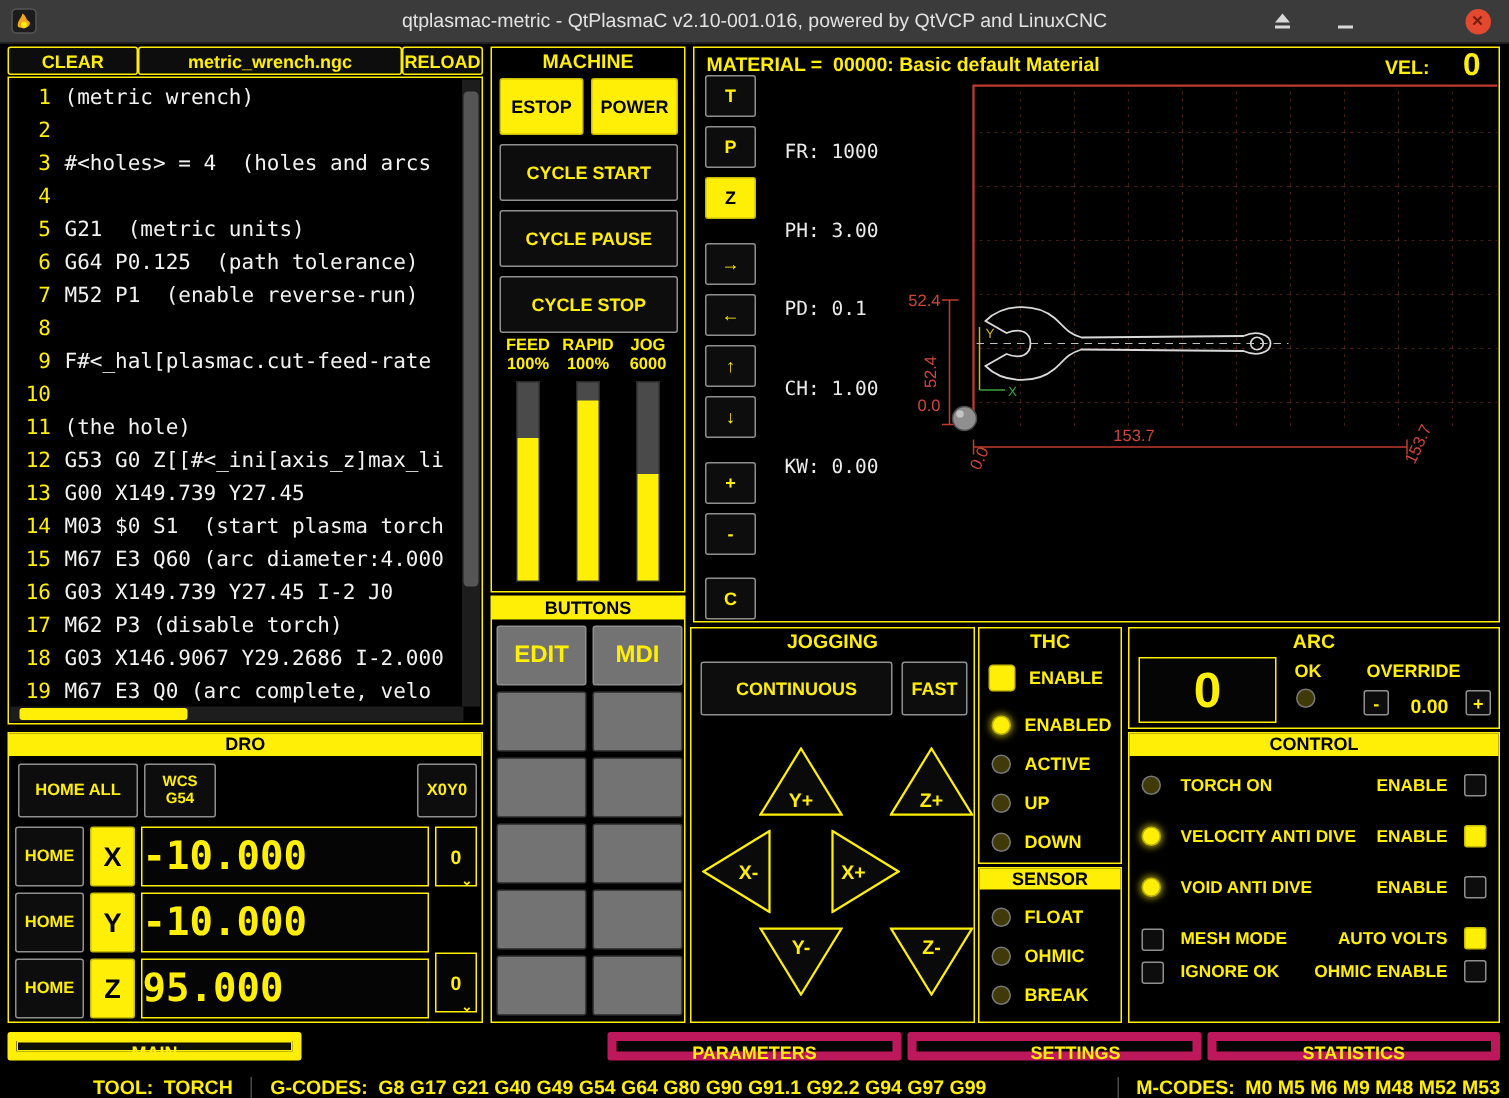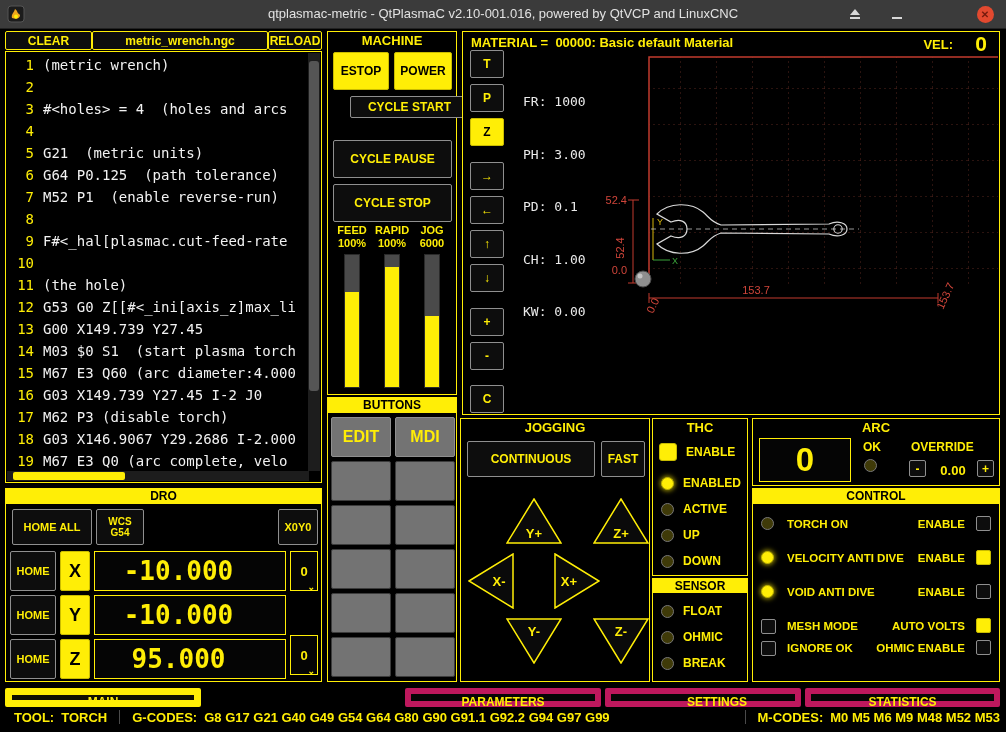--- a/index.html
+++ b/index.html
@@ -26,21 +26,21 @@
   .btn.ybord{border-color:#ffee06;}
   .btn.small{font-size:11px;}
   
   .gcode-wrap{font-family:"DejaVu Sans Mono",monospace;}
   .gline{height:22px;line-height:22px;white-space:pre;font-size:14px;overflow:hidden;}
   .gnum{display:inline-block;width:26px;text-align:right;color:#ffee06;margin-right:9px;}
   .gtxt{color:#f2f2f2;}
   .sb-track{background:#1d1d1d;position:absolute;}
   
   .dro-val{border:1px solid #ffee06;font-family:"DejaVu Sans Mono",monospace;font-weight:bold;
-           font-size:26px;text-align:center;padding-right:23px;line-height:38px;color:#ffee06;background:#050505;}
+           font-size:26px;text-align:left;padding-right:23px;line-height:38px;color:#ffee06;background:#050505;}
   .axis-btn{background:#ffee06;color:#000;font-size:18px;font-weight:bold;display:flex;align-items:center;justify-content:center;border:1px solid #cabc00;border-radius:2px;}
   .spin{border:1px solid #ffee06;position:relative;font-size:13px;font-weight:bold;color:#ffee06;
         display:flex;align-items:center;justify-content:center;background:#050505;}
   .spin .chev{position:absolute;right:2px;bottom:-2px;font-size:9px;color:#ffee06;}
   
   .slider-bank{position:absolute;left:4px;right:4px;top:192px;display:flex;justify-content:space-between;}
   .slider-col{width:40px;display:flex;flex-direction:column;align-items:center;}
   .slider-label,.slider-value{font-size:11px;font-weight:bold;color:#ffee06;line-height:13px;}
   .slider-track{width:14px;height:132px;background:#4a4a4a;margin-top:4px;position:relative;border:1px solid #2a2a2a;}
   .slider-fill{position:absolute;left:0;right:0;bottom:0;background:#ffee06;}
@@ -66,22 +66,22 @@
   .ctl-rlabel{position:absolute;right:28px;top:3px;white-space:nowrap;}
   .ctl-chk{position:absolute;right:2px;top:1px;}
   
   .jog{position:absolute;}
   .jog svg polygon{fill:#0a0a0a;stroke:#ffee06;stroke-width:1.5;}
   .jog svg text{fill:#ffee06;font-size:13px;font-weight:bold;text-anchor:middle;font-family:"Liberation Sans",sans-serif;}
   
   .tab{position:absolute;top:688px;height:19px;line-height:17px;text-align:center;font-size:12px;font-weight:bold;
        color:#ffee06;background:#060606;border:6px solid #be185d;box-sizing:border-box;border-radius:2px;}
   .tab.active{border-color:#ffee06;box-shadow:inset 0 0 0 1px #ffee06;background:#101000;}
-  .statusbar{position:absolute;left:0;right:0;top:710px;height:22px;display:flex;align-items:flex-start;
-             font-size:13px;font-weight:bold;color:#ffee06;background:#000;}
+  .statusbar{position:absolute;left:0;right:0;top:710px;height:22px;display:flex;align-items:flex-end;
+             font-size:13px;font-weight:bold;color:#ffee06;background:#000;padding-left:48px;}
   .sb-sec{display:flex;gap:7px;padding:0 12px;white-space:nowrap;}
   .sb-div{width:1px;height:14px;background:#4a4a4a;}
   
   .stats{position:absolute;left:60px;top:26px;font-family:"DejaVu Sans Mono",monospace;
          font-size:13px;line-height:17.5px;color:#eaeaea;white-space:pre;}
   .mat-label{position:absolute;left:8px;top:3px;font-size:13px;font-weight:bold;color:#ffee06;white-space:pre;}
   .vel-label{position:absolute;right:46px;top:5px;font-size:13px;font-weight:bold;color:#ffee06;}
   .vel-value{position:absolute;right:12px;top:0px;font-size:21px;font-weight:bold;color:#ffee06;}
   svg text{font-family:"Liberation Sans",sans-serif;}
 </style>
@@ -177,21 +177,21 @@
     <div class="abs dro-val" style="left:88px;top:150px;width:192px;height:40px;">95.000</div>
     <div class="abs spin" style="left:284px;top:150px;width:28px;height:40px;">
         <span>0</span>
       </div>
   </div>
 
   <div class="panel" style="left:327px;top:31px;width:130px;height:364px;">
     <div class="hdr-plain">MACHINE</div>
     <div class="abs btn yellow" style="left:5px;top:20px;width:56px;height:38px;">ESTOP</div>
     <div class="abs btn yellow" style="left:66px;top:20px;width:58px;height:38px;">POWER</div>
-    <div class="abs btn" style="left:22px;top:64px;width:119px;height:22px;">CYCLE START</div>
+    <div class="abs btn" style="left:5px;top:64px;width:119px;height:38px;">CYCLE START</div>
     <div class="abs btn" style="left:5px;top:108px;width:119px;height:38px;">CYCLE PAUSE</div>
     <div class="abs btn" style="left:5px;top:152px;width:119px;height:38px;">CYCLE STOP</div>
     <div class="slider-bank">
         <div class="slider-col">
           <div class="slider-label">FEED</div>
           <div class="slider-value">100%</div>
           <div class="slider-track">
             <div class="slider-fill" style="height: 72%;"></div>
           </div>
         </div>

